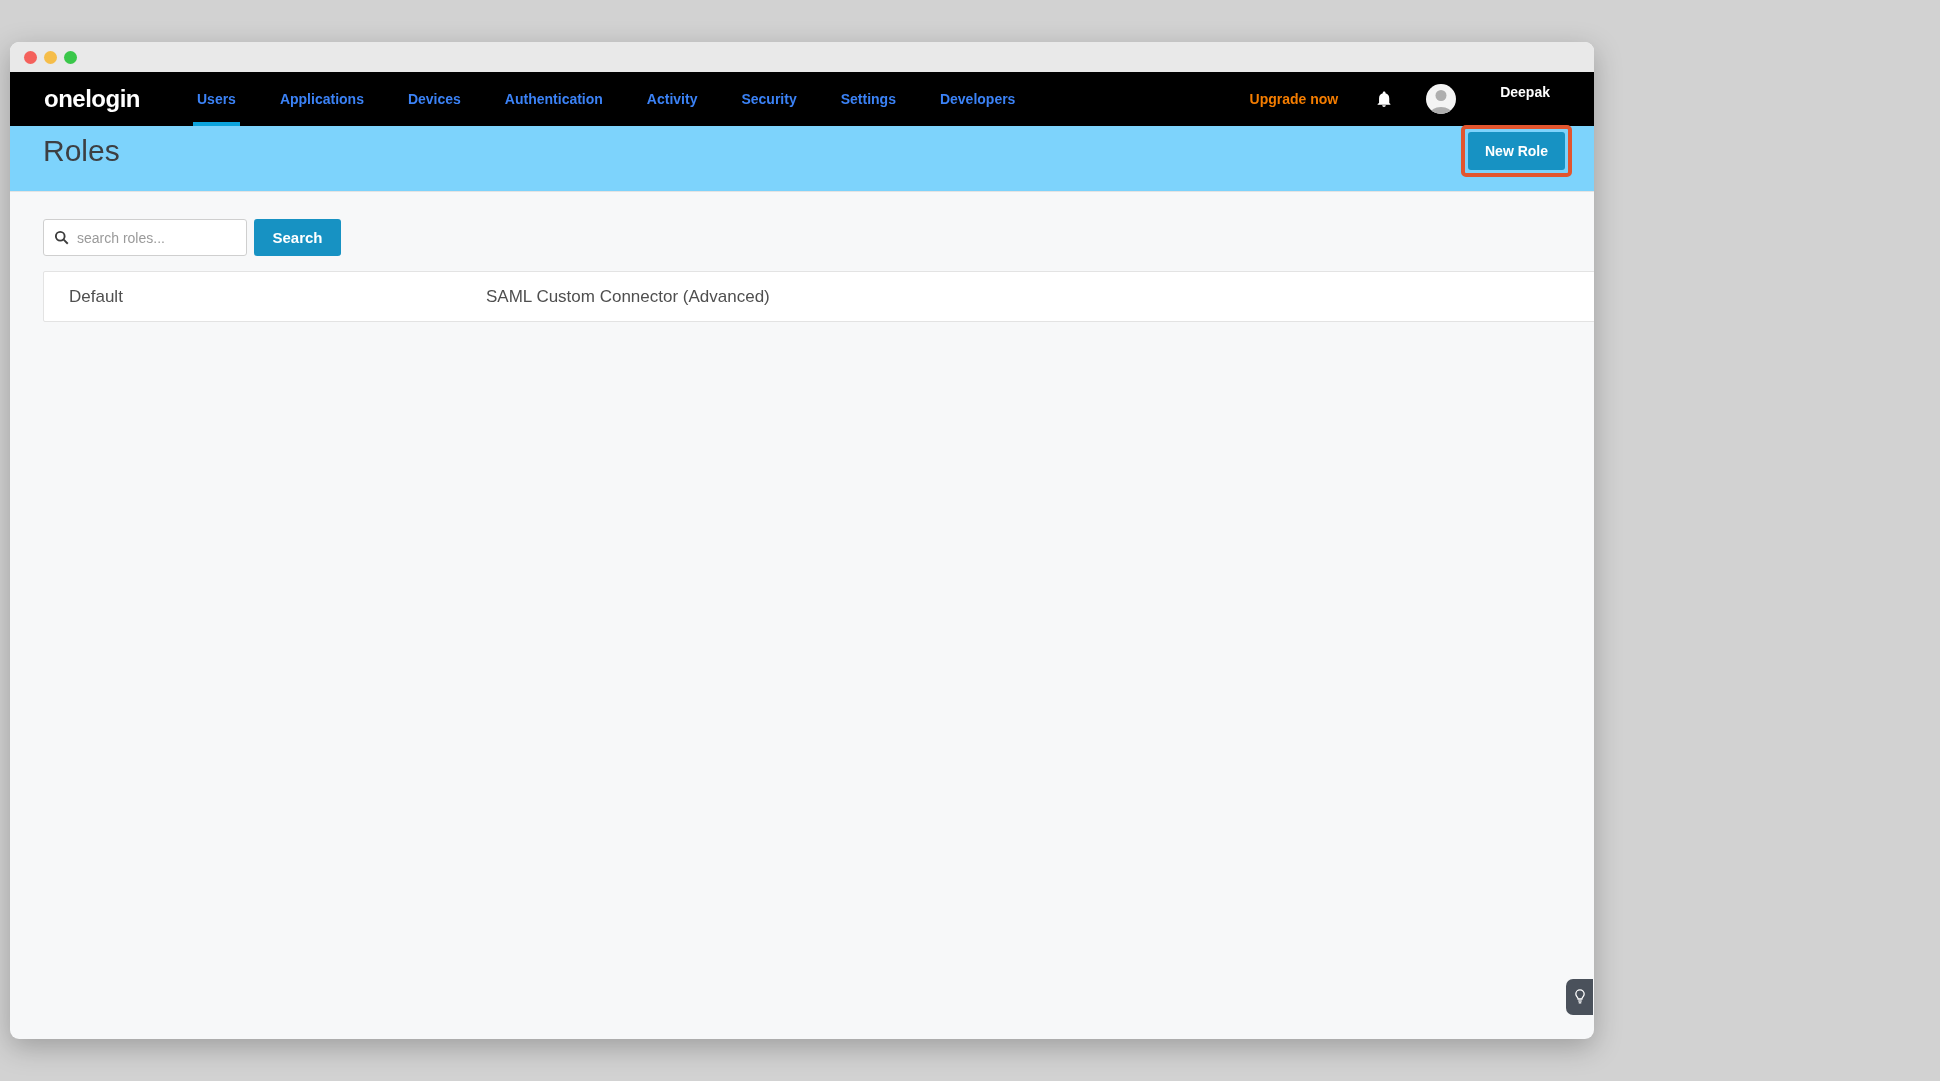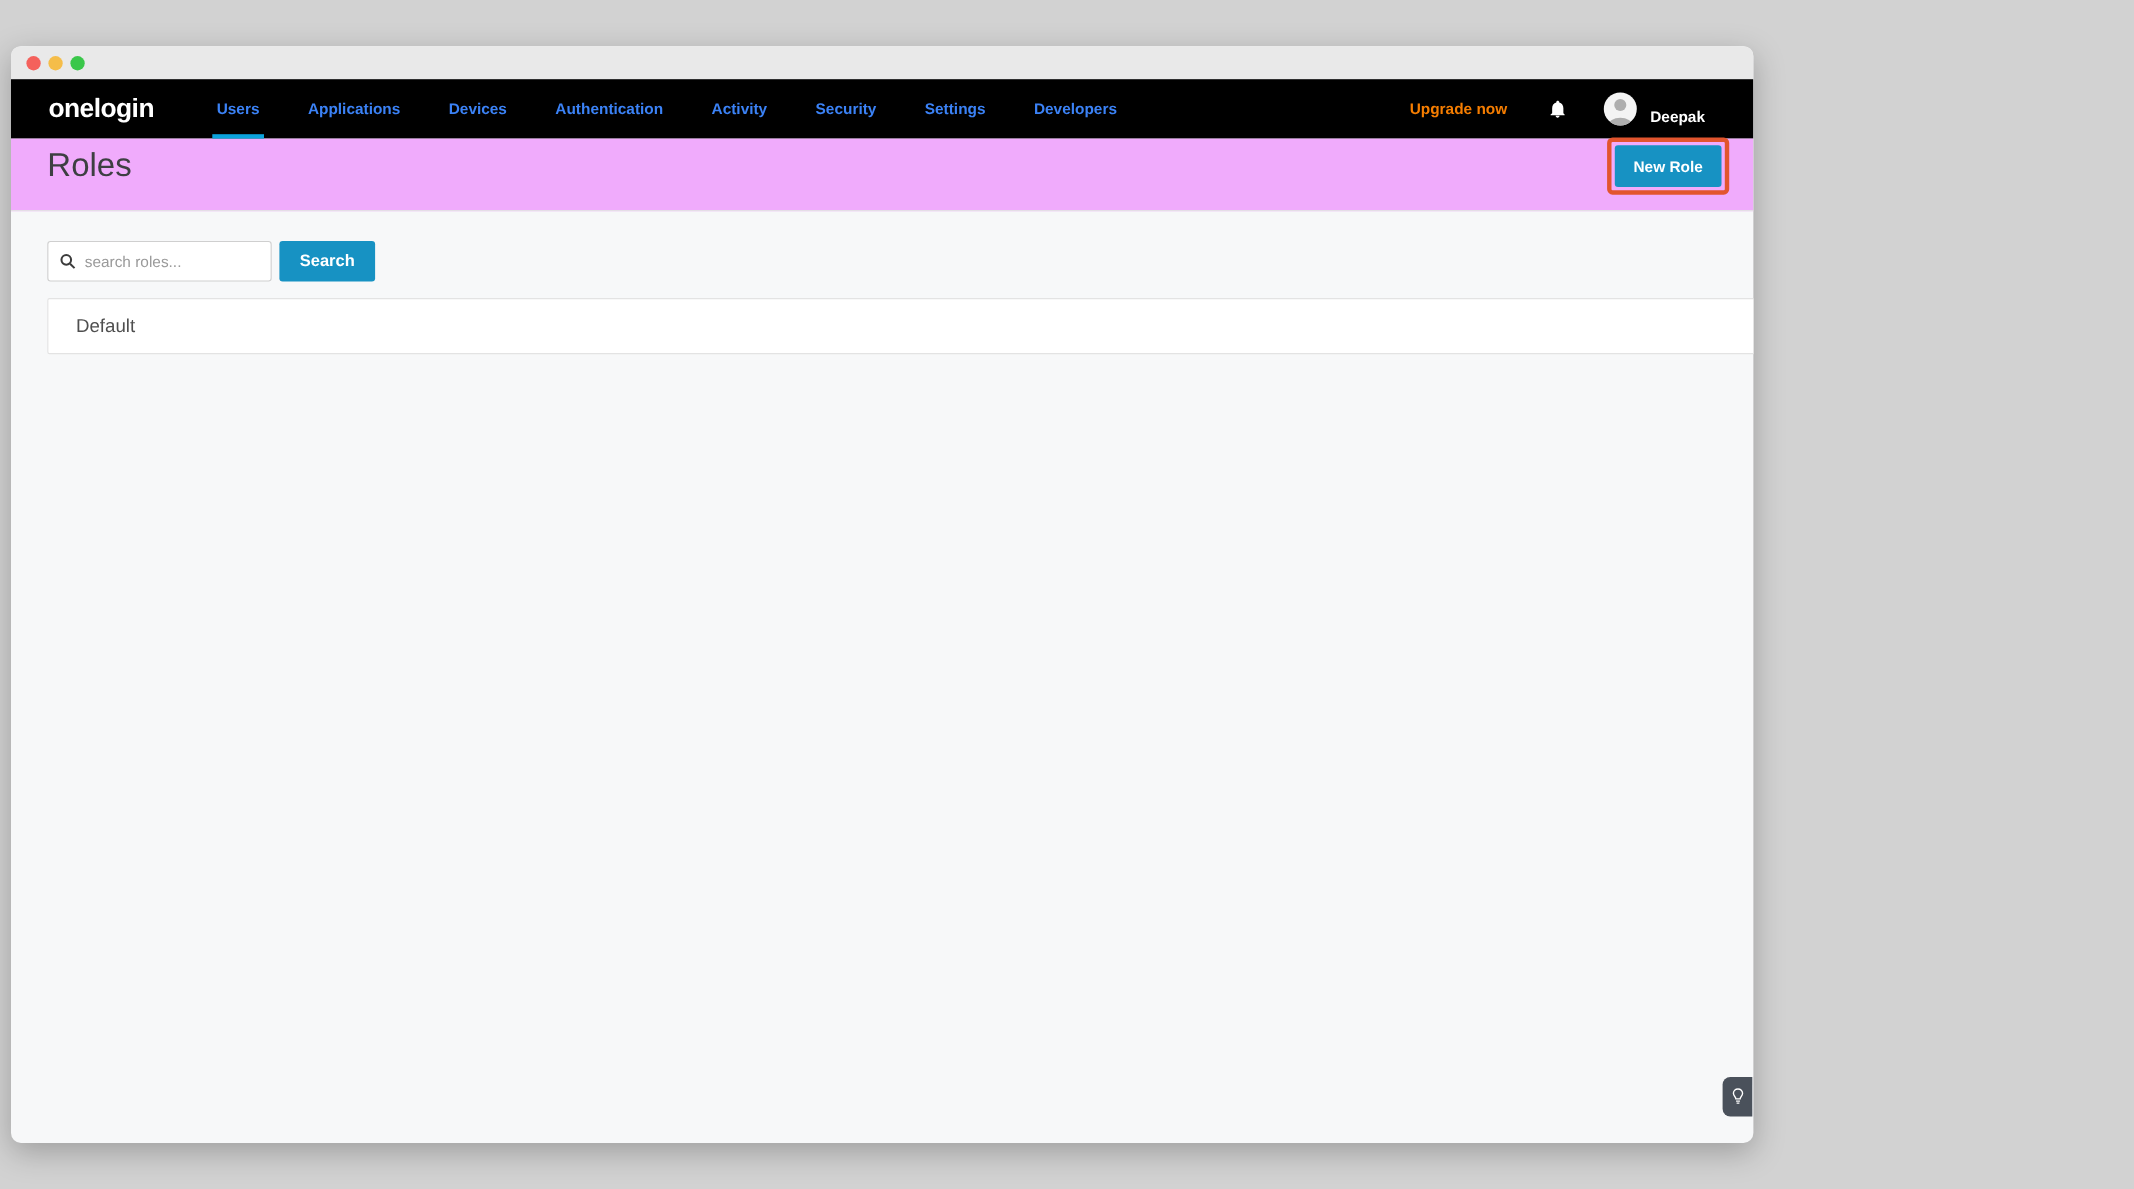--- a/index.html
+++ b/index.html
@@ -43,37 +43,37 @@
     display:flex; align-items:center;
     position:relative; cursor:pointer; text-decoration:none;
   }
   .nav-item.active::after {
     content:""; position:absolute; left:18px; right:18px; bottom:0;
     height:4px; background:#0ba3dc;
   }
   .nav-right { margin-left:auto; display:flex; align-items:center; }
   .upgrade { color:#f57d00; font-size:14px; font-weight:700; cursor:pointer; }
   .bell { margin-left:37px; width:18px; height:19px; cursor:pointer; display:flex; }
-  .user { margin-left:33px; display:flex; align-items:flex-end; cursor:pointer; }
+  .user { margin-left:33px; display:flex; align-items:flex-start; cursor:pointer;gap:32px; }
   .avatar {
     width:30px; height:30px; border-radius:50%;
     background:#f4f4f4; position:relative; overflow:hidden;
   }
   .avatar .head {
     position:absolute; left:50%; top:6px; transform:translateX(-50%);
     width:11px; height:11px; border-radius:50%; background:#aeaeae;
   }
   .avatar .shoulders {
     position:absolute; left:50%; bottom:-7px; transform:translateX(-50%);
     width:22px; height:14px; border-radius:50%; background:#aeaeae;
   }
   .user-name { color:#fff; font-size:14px; font-weight:700; margin-left:12px; }
   
   .page-band {
-    height:66px; background:#f0abfc; border-bottom:1px solid #e4e4e4;
+    height:66px; background:#7dd3fc; border-bottom:1px solid #e4e4e4;
     display:flex; align-items:center;
     padding:0 22px 16px 33px;
   }
   .page-title { font-size:30px; color:#3d3f42; font-weight:400; }
   .new-role-wrap {
     margin-left:auto;
     border:4px solid #e2552e; border-radius:5px; padding:3px;
   }
   .btn-cyan {
     background:#1792c3; color:#fff; border:none; border-radius:3px;
@@ -174,20 +174,21 @@
             <line x1="15.5" y1="15.5" x2="22" y2="22"></line>
         </svg>
         <input type="text" placeholder="search roles..." style="">
       </div>
       <button class="btn-cyan search-btn">Search</button>
     </div>
 
     <div class="roles-table">
       <div class="trow">
         <span class="cell col-role">Default</span>
+        <span class="cell col-apps">SAML Custom Connector (Advanced)</span>
       </div>
     </div>
   </div>
 
   <div class="bulb-tab">
     <svg width="12" height="16" viewBox="0 0 14 20" fill="none" stroke="#ffffff" stroke-width="1.6">
       <path d="M7 1.2c-3 0-5.2 2.2-5.2 5 0 1.8 1 3 1.8 4 .6.8 1 1.4 1 2.3h4.8c0-.9.4-1.5 1-2.3.8-1 1.8-2.2 1.8-4 0-2.8-2.2-5-5.2-5z"></path>
       <line x1="4.8" y1="15" x2="9.2" y2="15"></line>
       <line x1="5.4" y1="17.3" x2="8.6" y2="17.3"></line>
     </svg>

